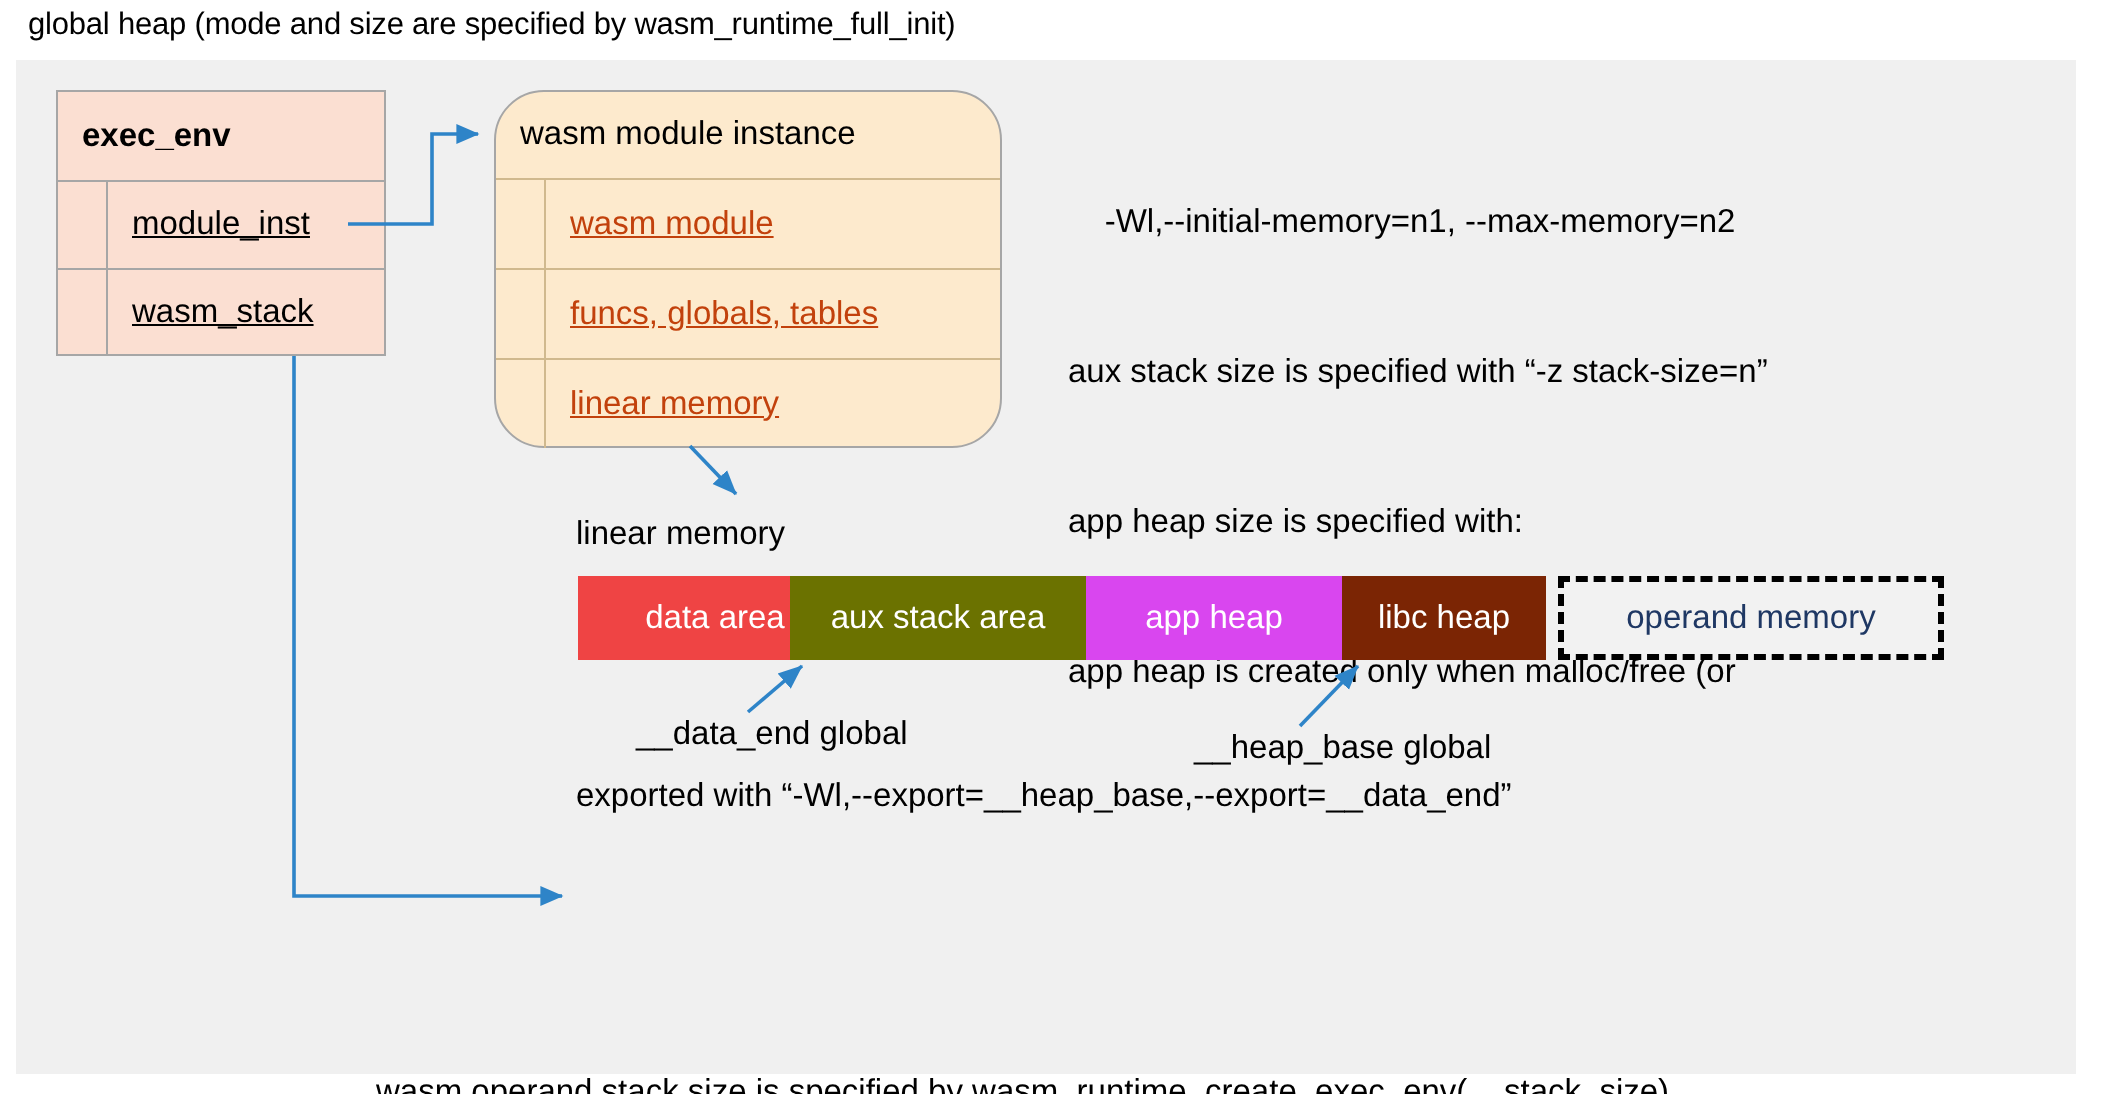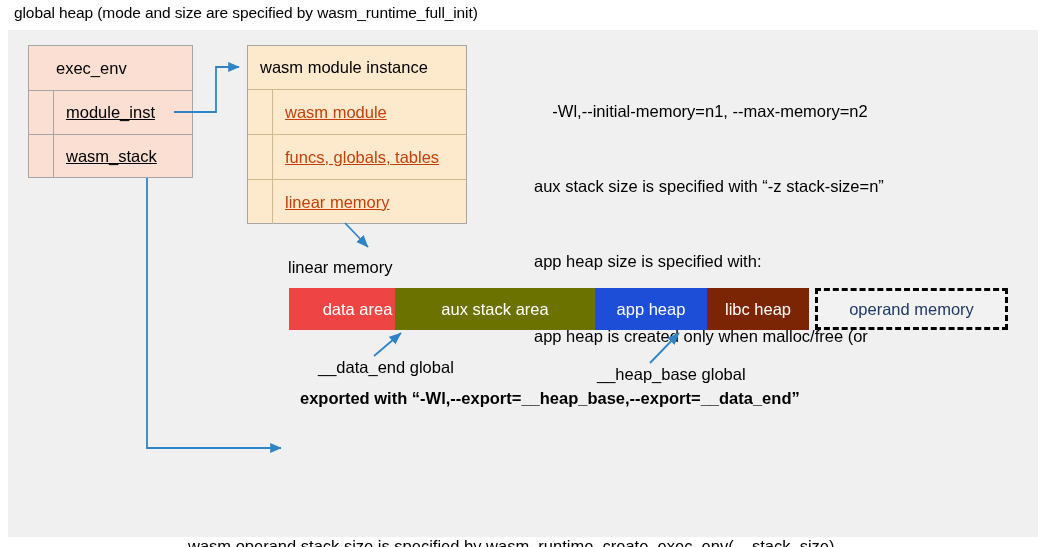--- a/index.html
+++ b/index.html
@@ -73,23 +73,24 @@
     left: 28px;
     top: 45px;
     width: 165px;
     height: 133px;
     background: #fbdfd2;
   }
   #exec-env .hdr {
     height: 45px;
     width: 100%;
     border-bottom: 1px solid #a6a6a6;
-    padding-left: 27px;
-    font-size: 16.5px;
-    color: #000;
+    padding-left: 12px;
+    font-size: 16.5px;
+    color: #000;
+    font-weight: bold;
   }
   #exec-env .sub {
     display: flex;
     height: 43px;
     width: 100%;
   }
   #exec-env .sub .gutter {
     width: 25px;
     border-right: 1px solid #a6a6a6;
   }
@@ -97,23 +98,24 @@
     flex: 1 1 auto;
     font-size: 16.5px;
     color: #000;
   }
   #exec-env .sub.mid { border-bottom: 1px solid #a6a6a6; }
 
   
   #wmi {
     left: 247px;
     top: 45px;
-    width: 220px;
+    width: 254px;
     height: 179px;
     background: #fdeacd;
+    border-radius: 25px;
   }
   #wmi .hdr {
     height: 44px;
     width: 100%;
     border-bottom: 1px solid #d0b98e;
     padding-left: 12px;
     font-size: 16.5px;
     color: #000;
   }
   #wmi .sub {
@@ -181,21 +183,21 @@
 
   
   .anno {
     position: absolute;
     font-size: 16.5px;
     color: #000;
     white-space: nowrap;
   }
   #data-end-lbl { left: 318px; top: 358px; }
   #heap-base-lbl { left: 597px; top: 365px; }
-  #exported-lbl { left: 300px; top: 389px; font-weight: bold; }
+  #exported-lbl { left: 288px; top: 389px; }
 
   
   #opstack {
     position: absolute;
     left: 288px;
     top: 425px;
     width: 503px;
     height: 47px;
     background: #0a5794;
     display: flex;
@@ -269,22 +271,22 @@
     <div>aux stack size is specified with “-z stack-size=n”</div>
     <div>app heap size is specified with:</div>
     <div>app heap is created only when malloc/free (or</div>
     
   </div>
 
   <div id="lm-label">linear memory</div>
 
   <div id="membar">
     <div class="seg" style="width: 106px; background: #ef4444; padding-left: 31px;">data area</div>
-    <div class="seg" style="width: 200px; background: rgb(107, 114, 0);">aux stack area</div>
-    <div class="seg" style="width: 112px; background: #1d4ed8;">app heap</div>
+    <div class="seg" style="width: 148px; background: rgb(107, 114, 0);">aux stack area</div>
+    <div class="seg" style="width: 128px; background: #d946ef;">app heap</div>
     <div class="seg" style="width: 102px; background: rgb(123, 37, 4);">libc heap</div>
     <div class="seg dashed" style="width: 193px; background: rgb(242, 242, 242); color: rgb(31, 56, 100);">operand memory</div>
   </div>
 
   <div class="anno" id="data-end-lbl">__data_end global</div>
   <div class="anno" id="heap-base-lbl">__heap_base global</div>
   <div class="anno" id="exported-lbl">exported with “-Wl,--export=__heap_base,--export=__data_end”</div>
 
 
   <div id="bottom-notes">

